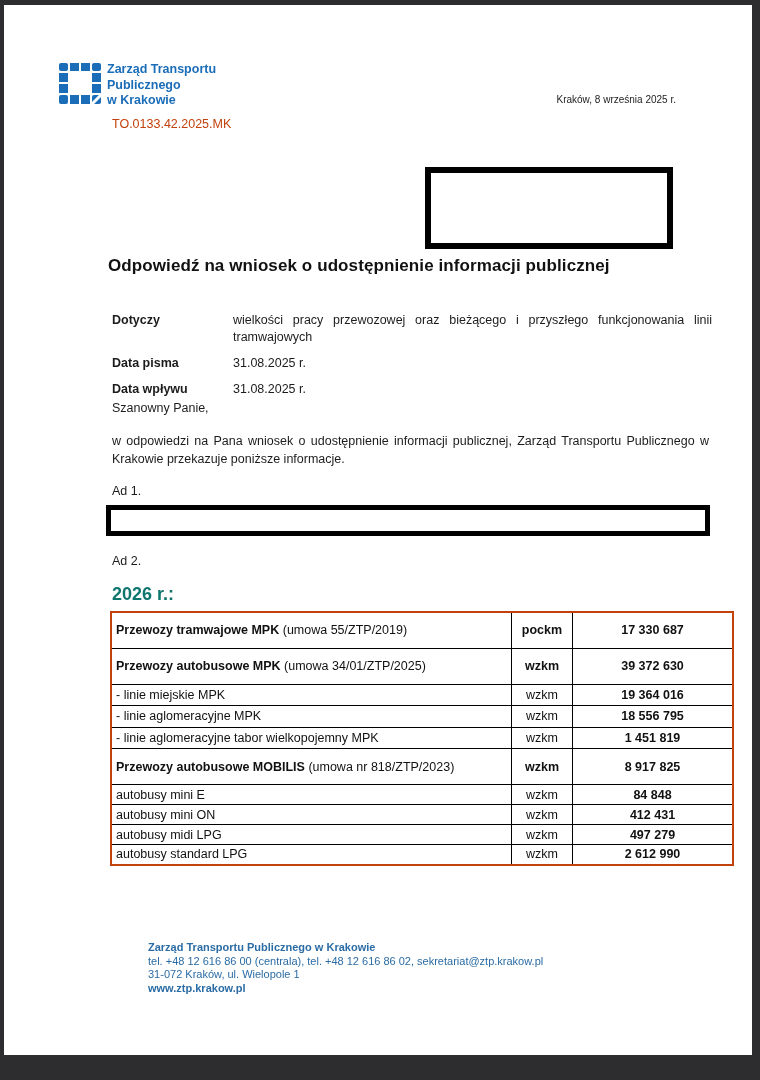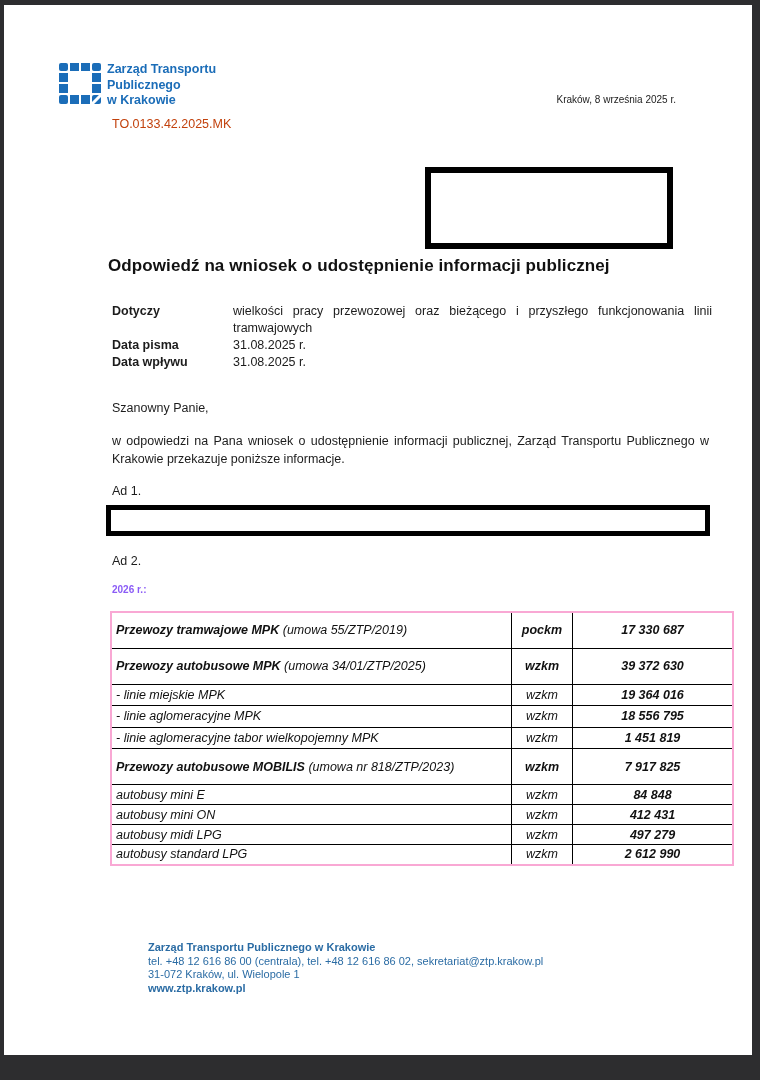--- a/index.html
+++ b/index.html
@@ -31,46 +31,46 @@
     left:421px;top:162px;width:236px;height:70px;
     background:#fff;border:6px solid #000;
   }
 
   .letter-title{
     left:104px;top:251px;width:600px;
     font-size:17px;font-weight:bold;color:#111;letter-spacing:.1px;
   }
 
   .meta{left:108px;top:298px;width:600px;font-size:12.5px;color:#1c1c1c;line-height:17px;}
-  .meta-row{display:flex;}
+  .meta-row{display:flex;margin-top:9px;}
   .meta-label{width:121px;flex:0 0 121px;font-weight:bold;}
   .meta-value{flex:1;text-align:justify;}
 
   .salutation{left:108px;top:396px;font-size:12.5px;color:#1c1c1c;}
   .body-par{
     left:108px;top:427px;width:597px;
     font-size:12.5px;line-height:18px;color:#1c1c1c;text-align:justify;
   }
   .ad1{left:108px;top:479px;font-size:12.5px;color:#1c1c1c;}
   .redact-ad1{
     left:102px;top:500px;width:594px;height:21px;
     background:#fff;border:5px solid #000;
   }
   .ad2{left:108px;top:549px;font-size:12.5px;color:#1c1c1c;}
-  .year-heading{left:108px;top:579px;font-size:10px;font-weight:bold;color:#8b5cf6;}
+  .year-heading{left:108px;top:579px;font-size:18px;font-weight:bold;color:#0f766e;}
 
   
   .work-table-wrap{left:106px;top:606px;}
   table.work{border-collapse:collapse;table-layout:fixed;width:600px;font-size:12.5px;color:#111;}
   table.work td{
     border:1.6px solid #000;
     padding:0 4px;vertical-align:middle;
     overflow:hidden;white-space:nowrap;
   }
-  table.work{border:2px solid #f9a8d4;font-style:italic;}
+  table.work{border:2px solid #c2410c;}
   td.c-name{width:391px;padding-left:6px;}
   td.c-unit{width:52px;text-align:center;}
   td.c-val{width:151px;text-align:center;font-weight:bold;}
   tr.row-tall{height:36px;}
   tr.row-mid{height:21.5px;}
   tr.row-thin{height:20px;}
   tr.row-strong .name-bold{font-weight:bold;}
   tr.row-strong td.c-unit{font-weight:bold;}
 
   
@@ -162,21 +162,21 @@
       <td class="c-val value">18 556 795</td>
     </tr>
           <tr class="row-mid">
       <td class="c-name"><span class="name-bold"></span><span class="name-rest"> - linie aglomeracyjne tabor wielkopojemny MPK</span></td>
       <td class="c-unit unit">wzkm</td>
       <td class="c-val value">1 451 819</td>
     </tr>
           <tr class="row-tall row-strong">
       <td class="c-name"><span class="name-bold">Przewozy autobusowe MOBILIS</span><span class="name-rest"> (umowa nr 818/ZTP/2023)</span></td>
       <td class="c-unit unit">wzkm</td>
-      <td class="c-val value">7 917 825</td>
+      <td class="c-val value">8 917 825</td>
     </tr>
           <tr class="row-thin">
       <td class="c-name"><span class="name-bold"></span><span class="name-rest">autobusy mini E</span></td>
       <td class="c-unit unit">wzkm</td>
       <td class="c-val value">84 848</td>
     </tr>
           <tr class="row-thin">
       <td class="c-name"><span class="name-bold"></span><span class="name-rest">autobusy mini ON</span></td>
       <td class="c-unit unit">wzkm</td>
       <td class="c-val value">412 431</td>

